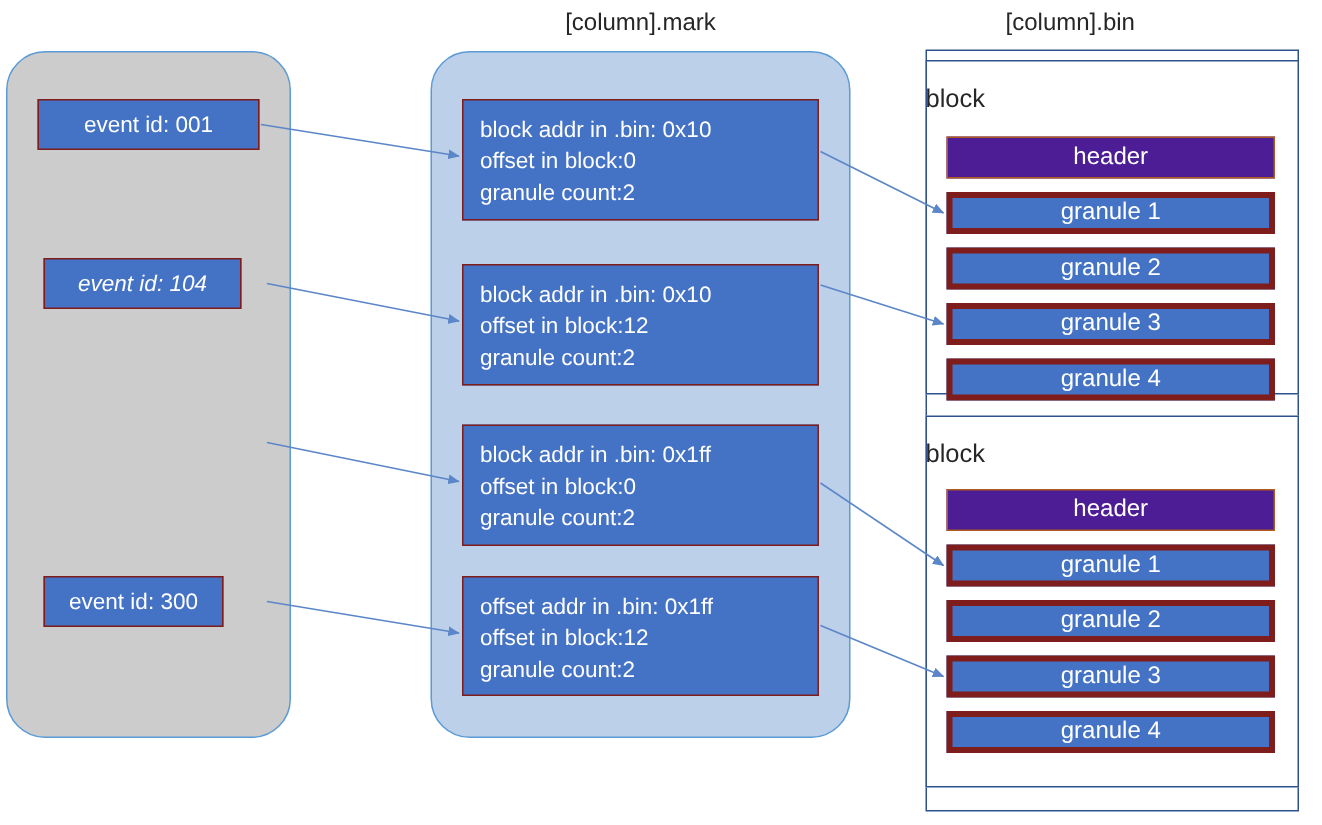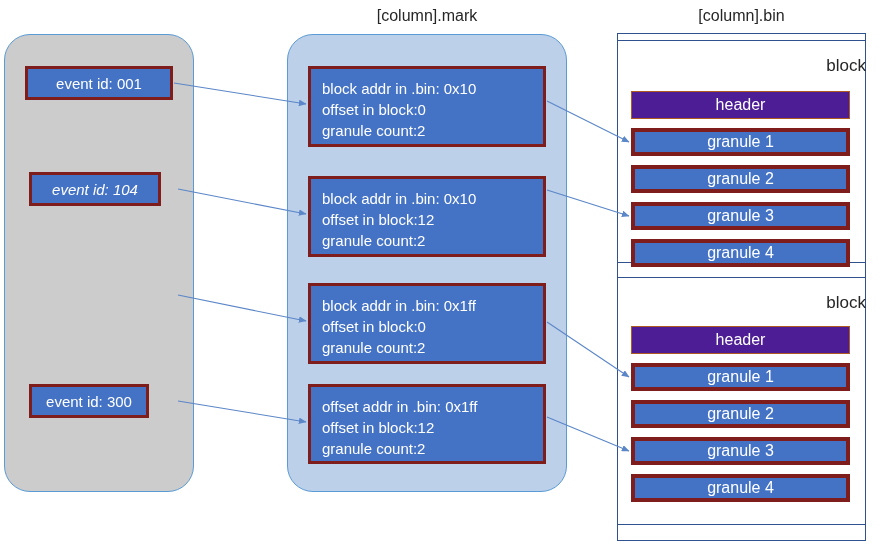--- a/index.html
+++ b/index.html
@@ -48,21 +48,21 @@
     width: 280px;
     height: 458px;
     background: #bdd0ea;
     border: 1px solid #5b9bd5;
   }
 
   
   .blue-box {
     position: absolute;
     background: #4472c4;
-    border: 3px solid #7f1d1d;
+    border: 1px solid #7f1d1d;
     box-sizing: border-box;
     color: #ffffff;
   }
   .event-box {
     display: flex;
     align-items: center;
     justify-content: center;
     font-size: 15px;
   }
   .mark-box {
@@ -94,21 +94,21 @@
     box-sizing: border-box;
     background: #ffffff;
   }
   #bin-block-1 { top: 40px; height: 223px; }
   #bin-block-2 { top: 277px; height: 248px; }
 
   .block-label {
     position: absolute;
     left: 0;
     width: 100%;
-    text-align: right;
+    text-align: left;
     font-size: 17px;
     color: #262626;
     line-height: 22px;
   }
   .bin-row {
     position: absolute;
     left: 14px;
     width: 219px;
     height: 28px;
     box-sizing: border-box;
@@ -136,21 +136,21 @@
     height: 550px;
     pointer-events: none;
   }
 </style>
 </head>
 <body>
 
 <div id="canvas">
 
   <div class="col-title" style="left:287px; top:6px; width:280px;">[column].mark</div>
-  <div class="col-title" style="left:617px; top:6px; width:249px;">[column].bin</div>
+  <div class="col-title" style="left:589px; top:6px; width:249px;">[column].bin</div>
 
   <div id="idx-container" class="container-round"></div>
 
   <div class="blue-box event-box" style="left:25px; top:66px; width:148px; height:34px;">
     <span>event id: 001</span>
   </div>
   <div class="blue-box event-box" style="left:29px; top:172px; width:132px; height:34px;font-style:italic;">
     <span>event id: 104</span>
   </div>
   <div class="blue-box event-box" style="left:29px; top:384px; width:120px; height:34px;">

